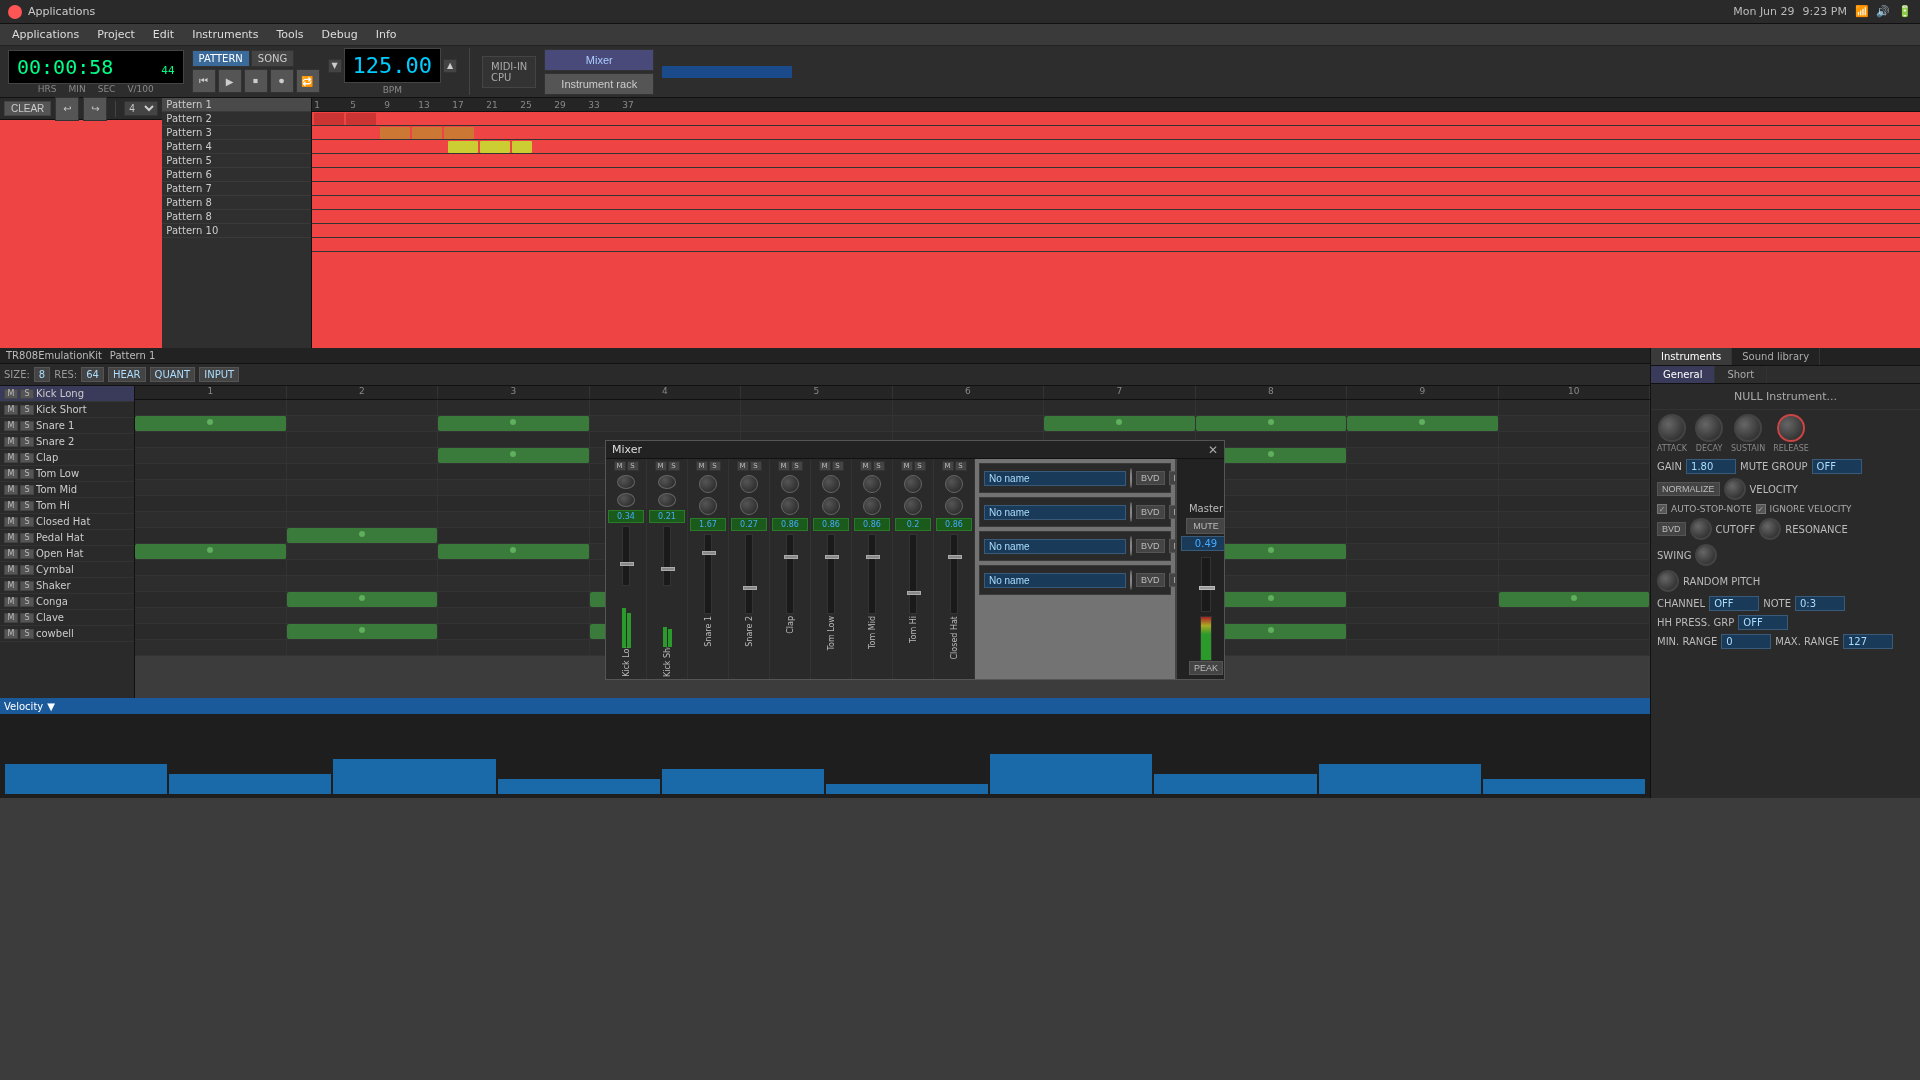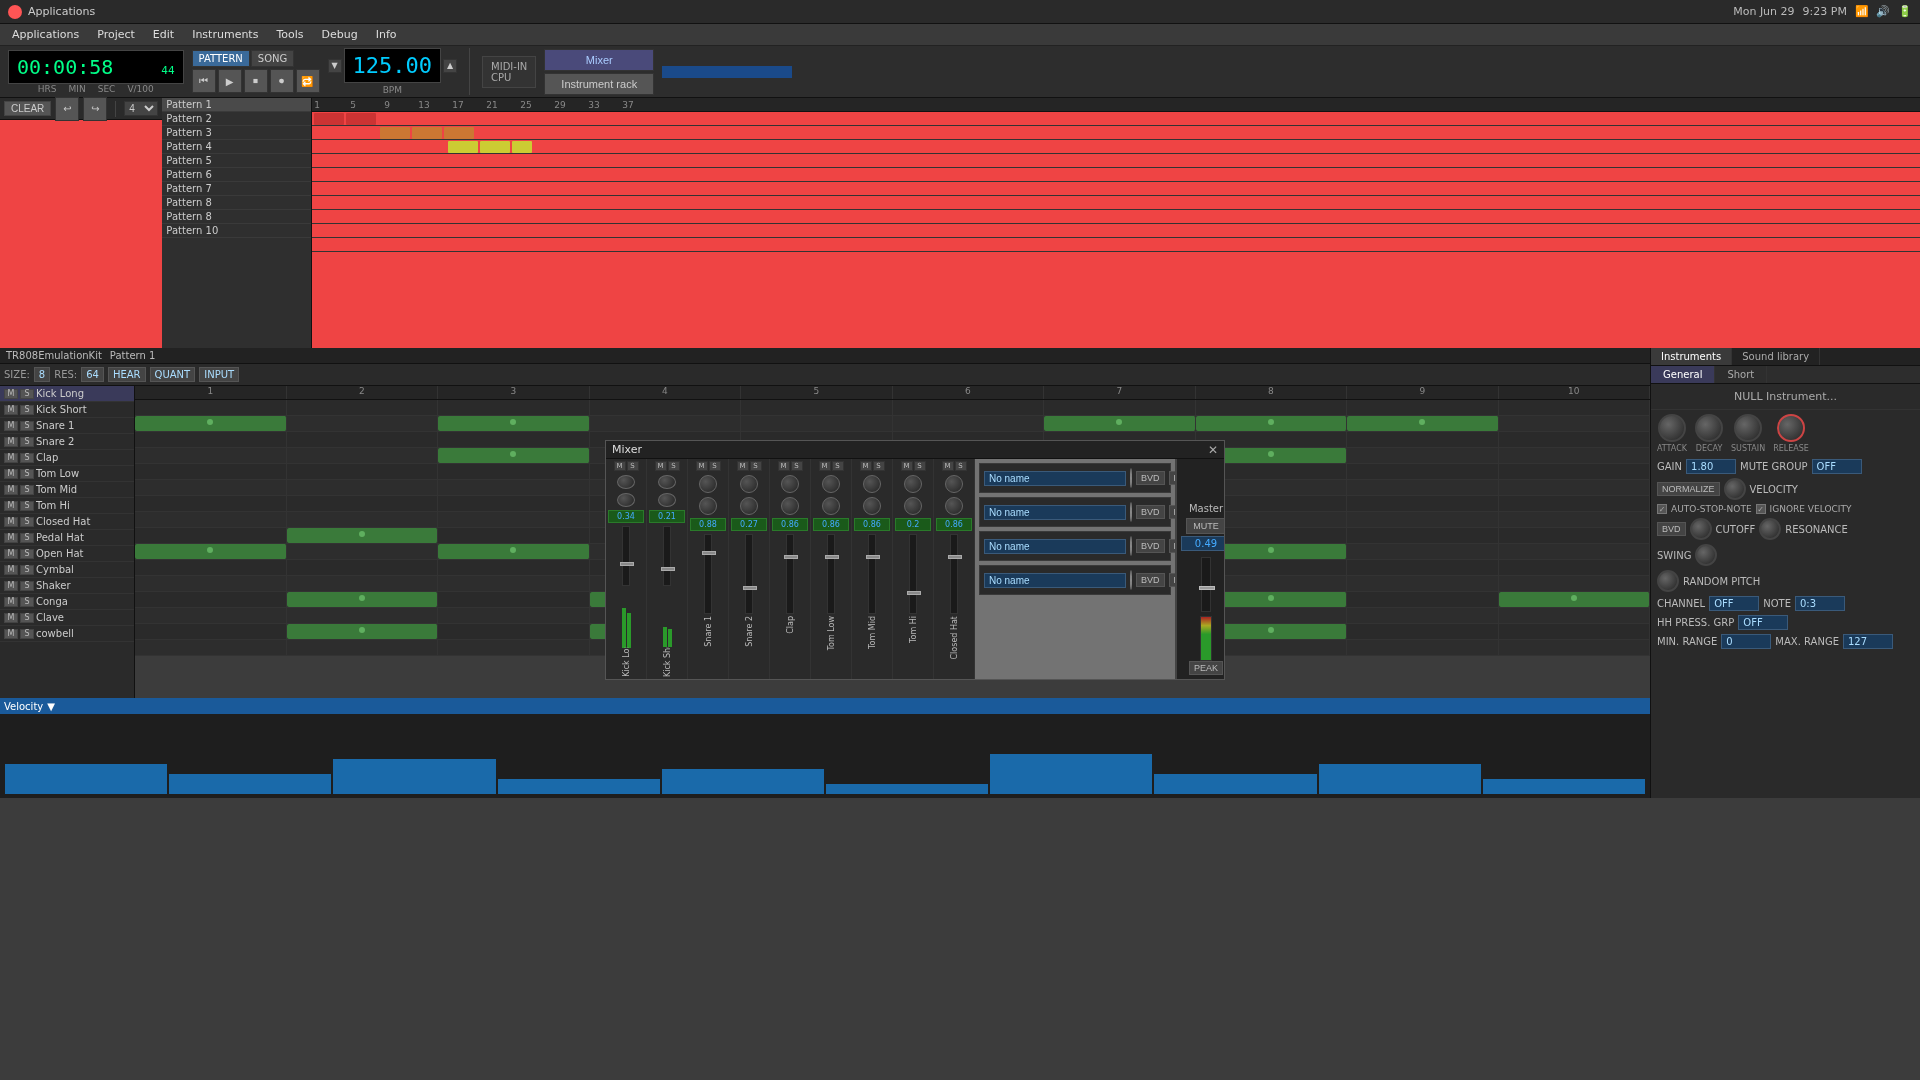--- a/index.html
+++ b/index.html
@@ -1343,21 +1343,21 @@
       <div class="ch-label">Kick Short</div>
     </div>
 
     <div class="mixer-channel">
       <div class="ch-btn-row">
         <div class="ch-btn">M</div>
         <div class="ch-btn">S</div>
       </div>
       <div class="ch-knob"></div>
       <div class="ch-knob"></div>
-      <div class="ch-level">0.88</div>
+      <div class="ch-level">1.67</div>
       <div class="ch-fader-track">
         <div class="ch-fader-handle" style="top:20%;"></div>
       </div>
       <div class="ch-label">Snare 1</div>
     </div>
 
     <div class="mixer-channel">
       <div class="ch-btn-row">
         <div class="ch-btn">M</div>
         <div class="ch-btn">S</div>

